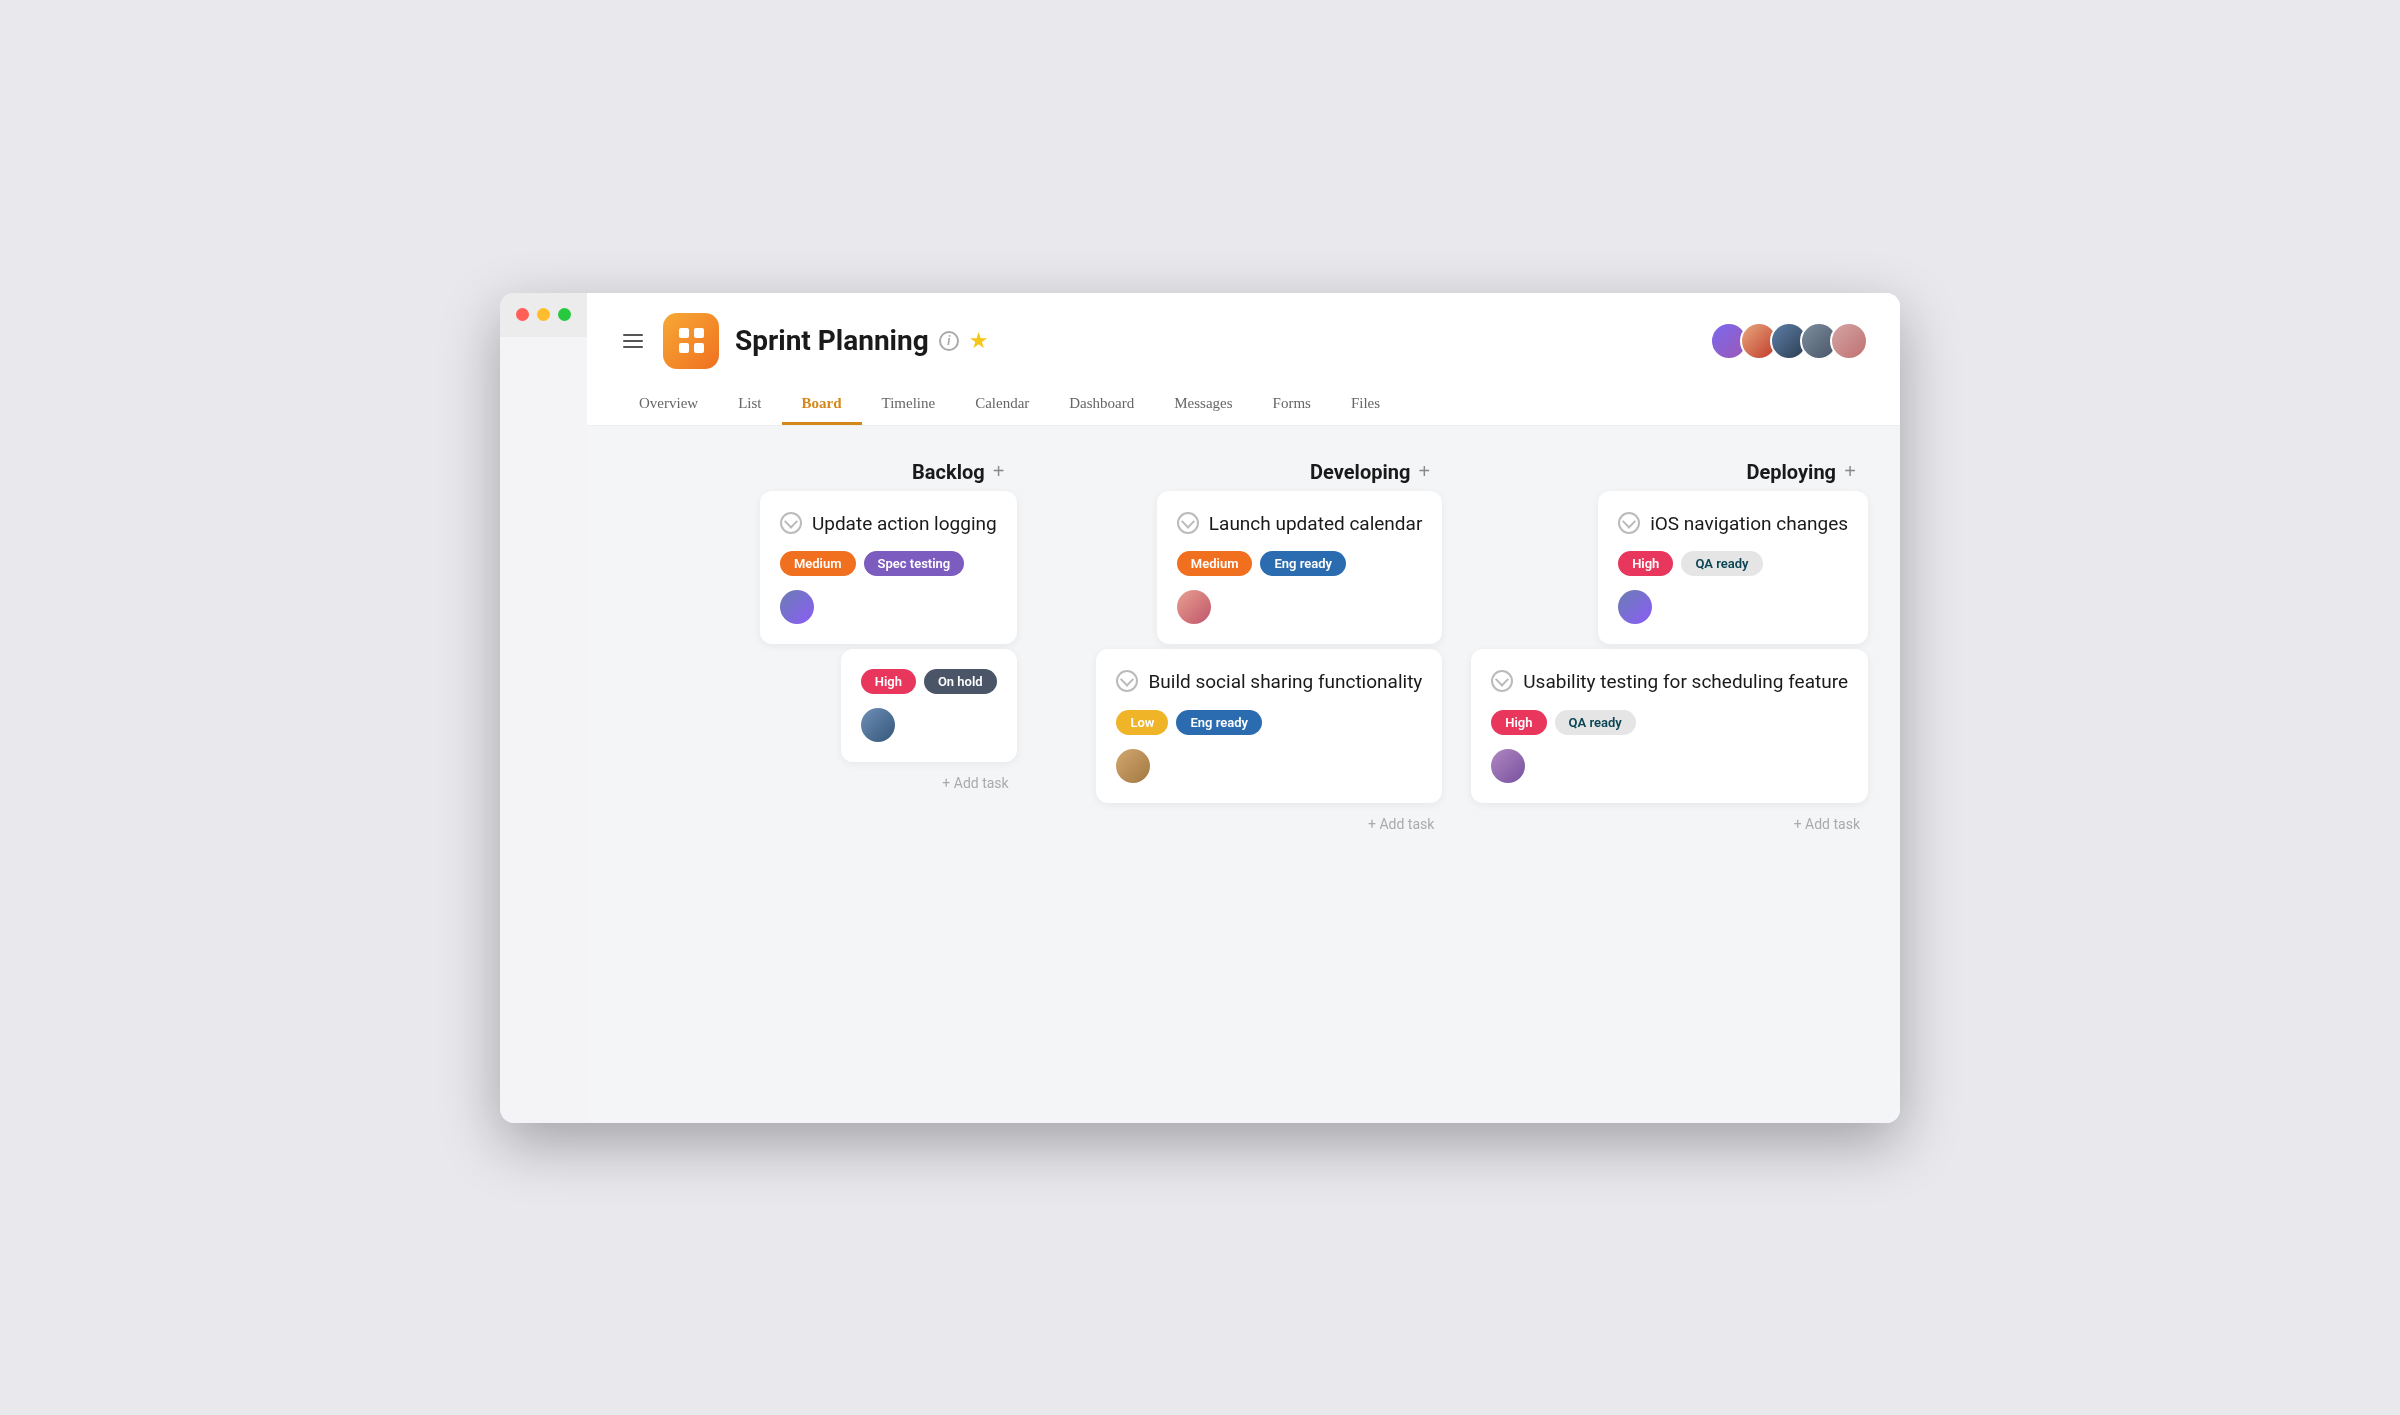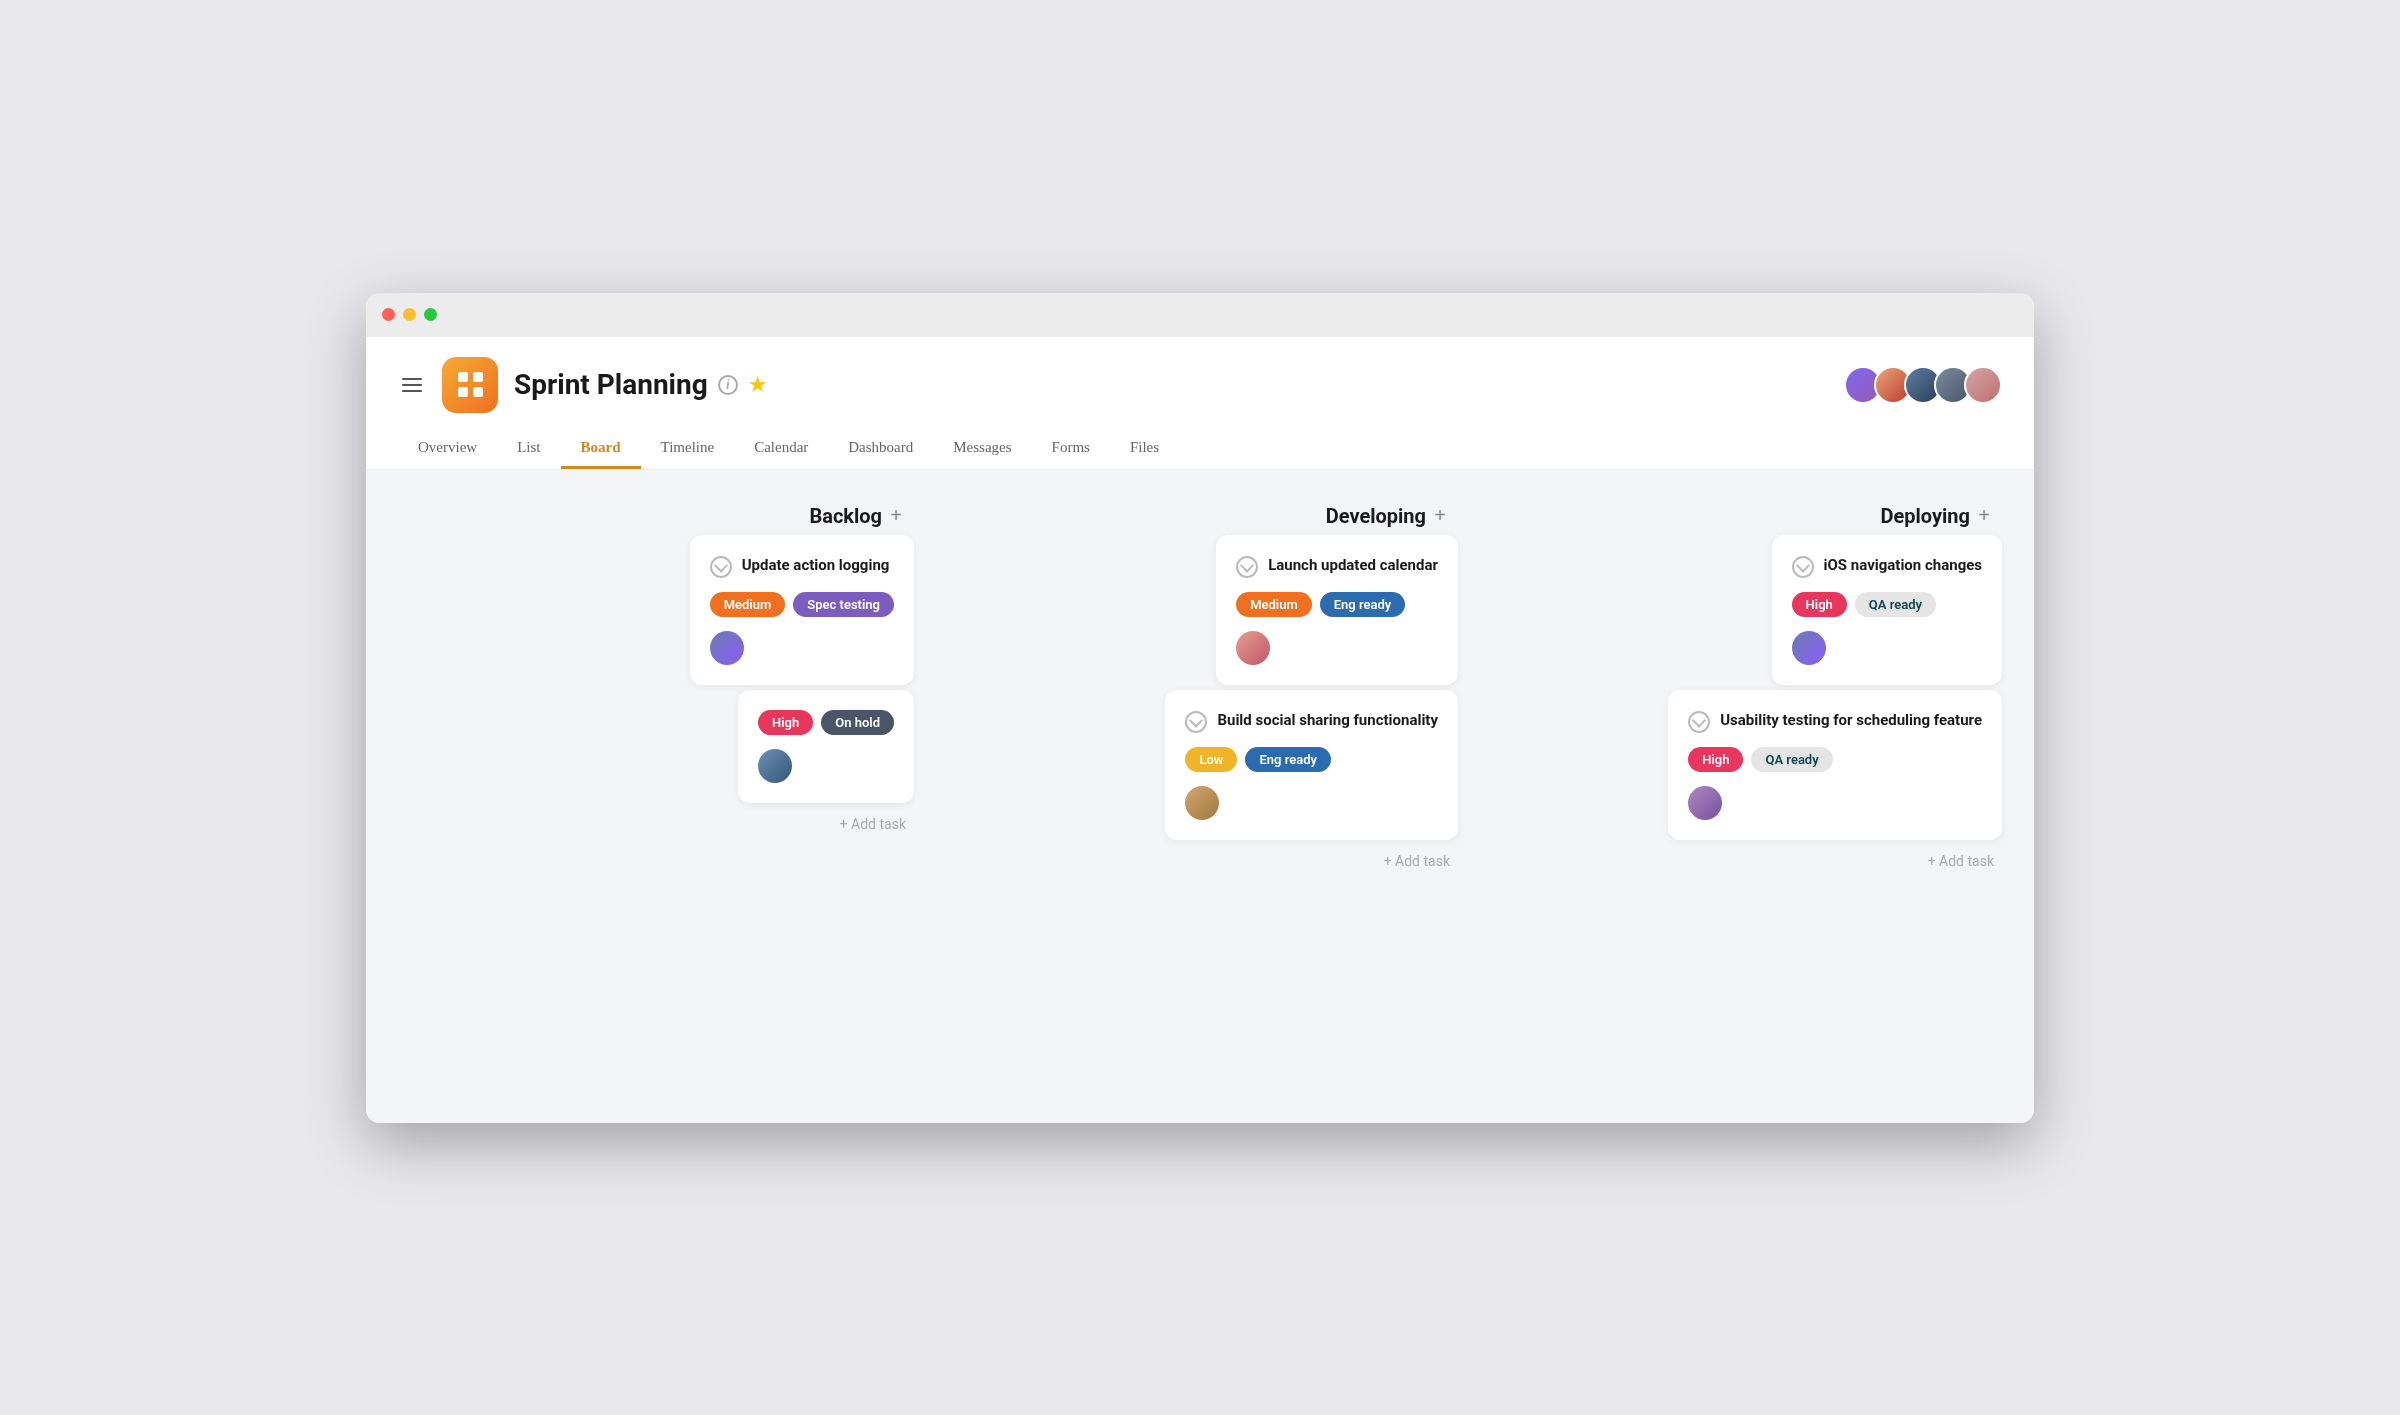--- a/index.html
+++ b/index.html
@@ -7,28 +7,28 @@
     body {
       font-family: -apple-system, BlinkMacSystemFont, 'Segoe UI', Roboto, sans-serif;
       background: #e8e8ed;
       min-height: 100vh;
       display: flex;
       align-items: center;
       justify-content: center;
     }
 
     .window {
-      width: 1668px;
+      width: 1400px;
       min-height: 830px;
       background: #f4f4f6;
       border-radius: 14px;
       box-shadow: 0 20px 60px rgba(0,0,0,0.3);
       overflow: hidden;
       display: flex;
-      flex-direction: column;
+      flex-direction: row;
     }
 
     
     .titlebar {
       background: #ececec;
       height: 44px;
       display: flex;
       align-items: center;
       padding: 0 16px;
       gap: 8px;
@@ -255,22 +255,22 @@
       margin-top: 1px;
     }
     .check-inner {
       width: 10px; height: 10px;
       border-left: 2px solid #bbb;
       border-bottom: 2px solid #bbb;
       transform: rotate(-45deg) translate(1px, -1px);
     }
 
     .card-title {
-      font-size: 15px;
-      font-weight: 700;
+      font-size: 19px;
+      font-weight: 400;
       color: #1a1a1a;
       line-height: 1.4;
     }
 
     .tags {
       display: flex;
       gap: 8px;
       flex-wrap: wrap;
     }
 

